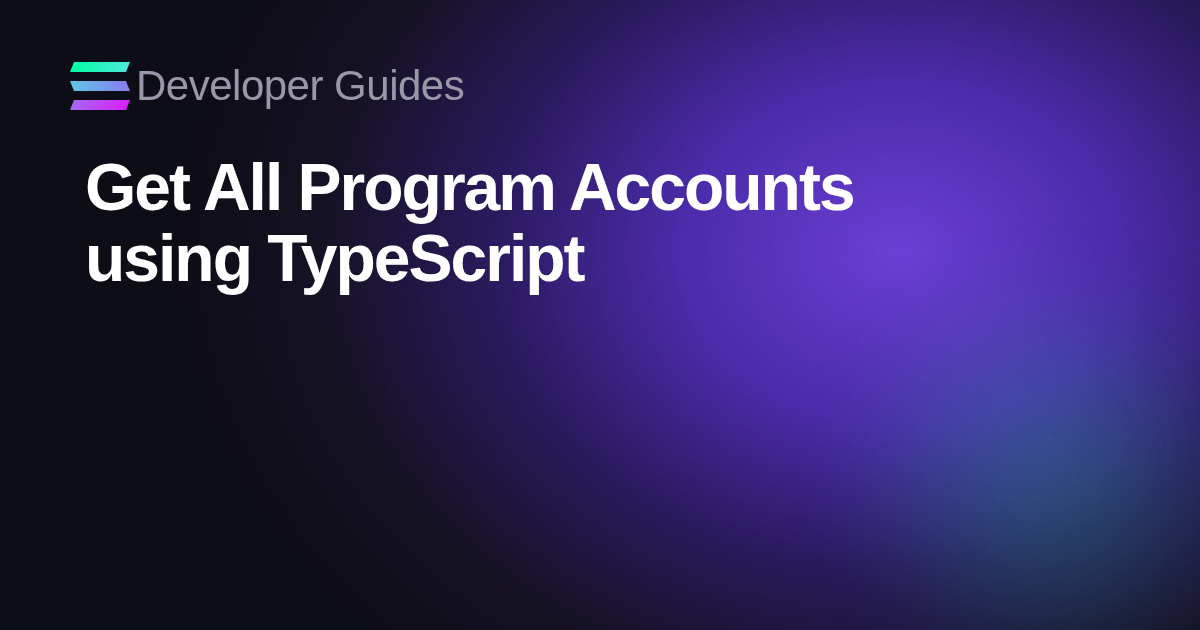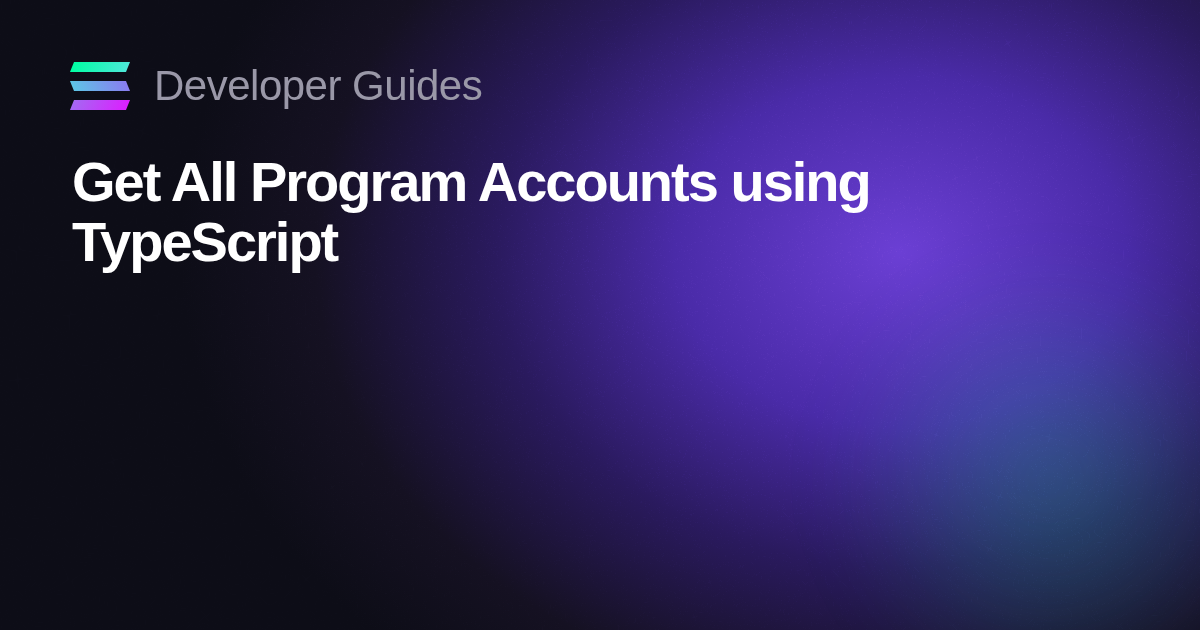--- a/index.html
+++ b/index.html
@@ -38,21 +38,21 @@
     }
     .content {
       position: relative;
       z-index: 10;
       padding: 62px 72px;
       height: 100%;
     }
     .header {
       display: flex;
       align-items: center;
-      gap: 26px;
+      gap: 8px;
       margin-bottom: 42px;
     }
     .logo {
       width: 56px;
       height: 48px;
       position: relative;
     }
     .logo-bar {
       position: absolute;
       width: 56px;
@@ -73,25 +73,26 @@
       background: linear-gradient(90deg, #a468f3 0%, #dc1fff 100%);
     }
     .subtitle {
       color: #9a98a8;
       font-size: 42px;
       font-weight: 400;
       letter-spacing: -0.5px;
     }
     .title {
       color: #ffffff;
-      font-size: 56px;
+      font-size: 66px;
       font-weight: 600;
       line-height: 1.08;
       letter-spacing: -2px;
       max-width: 820px;
+      margin-left: 13px;
     }
     .shape-stack {
       position: absolute;
       right: -180px;
       top: -40px;
       z-index: 5;
       transform: rotate(12deg);
     }
     .ring {
       position: absolute;

